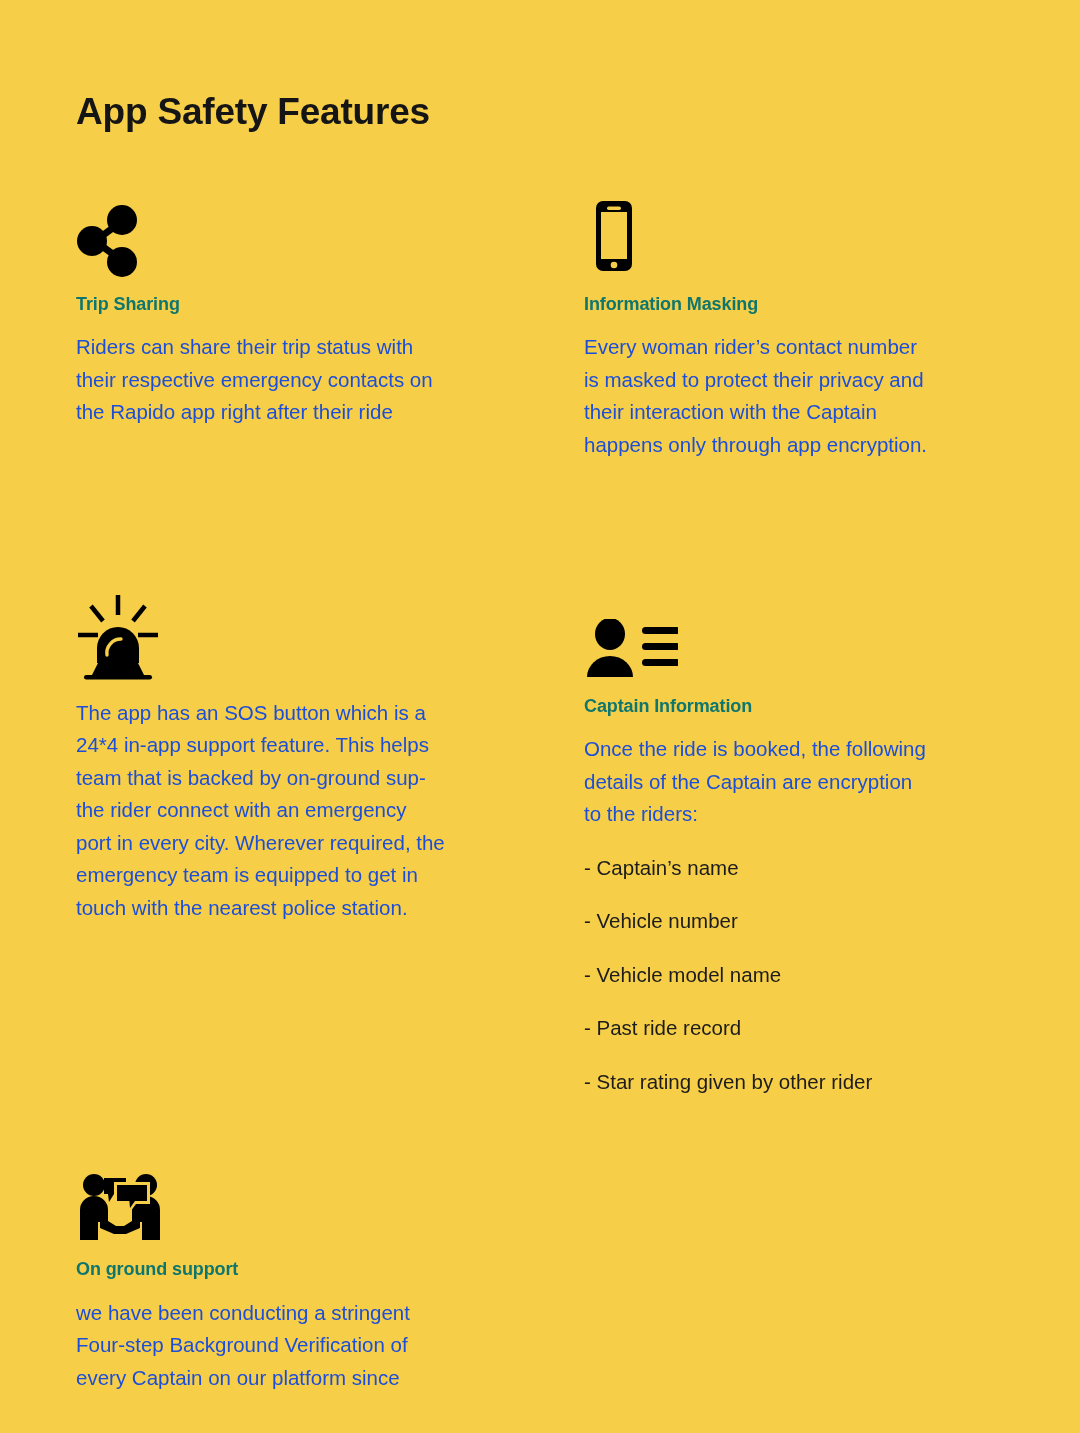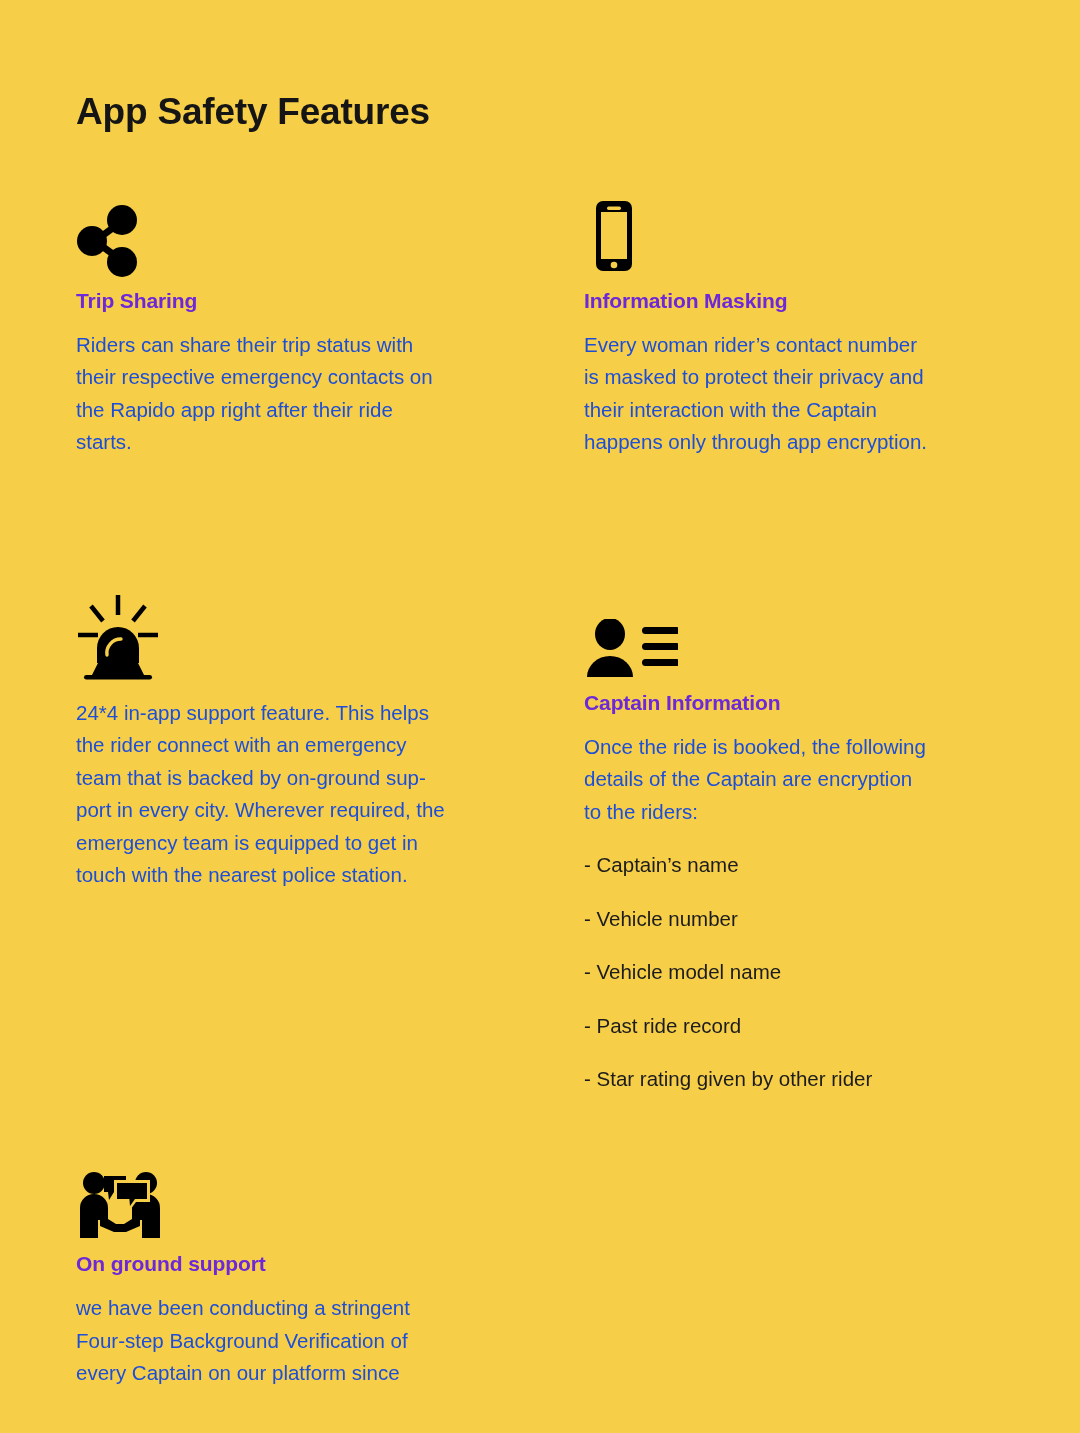--- a/index.html
+++ b/index.html
@@ -44,24 +44,24 @@
   }
 
   .icon-wrap {
     height: 92px;
     display: flex;
     align-items: flex-end;
   }
   .icon-wrap svg { display: block; }
 
   .feature-title {
-    font-size: 21px;
+    font-size: 18px;
     font-weight: bold;
-    color: #6d28d9;
-    margin: 9px 0 0 0;
+    color: #0f766e;
+    margin: 15px 0 0 0;
     letter-spacing: -0.1px;
     line-height: 1.2;
   }
   .feature-body {
     font-size: 20.5px;
     line-height: 32.5px;
     color: #1d4ed8;
     margin: 16px 0 0 0;
     max-width: 420px;
     font-weight: normal;
@@ -102,21 +102,20 @@
           <circle cx="16" cy="38" r="15" fill="#000"></circle>
           <circle cx="46" cy="17" r="15" fill="#000"></circle>
           <circle cx="46" cy="59" r="15" fill="#000"></circle>
         </svg>
       </div>
       <div class="feature-title">Trip Sharing</div>
       <div class="feature-body">
         <span class="ln">Riders can share their trip status with</span>
         <span class="ln">their respective emergency contacts on</span>
         <span class="ln">the Rapido app right after their ride</span>
-        <span class="ln">starts.</span>
       </div>
     </div>
 
     <div class="feature">
       <div class="icon-wrap">
         <svg width="60" height="80" viewBox="0 0 60 80" aria-hidden="true">
           <rect x="12" y="2" width="36" height="70" rx="7" ry="7" fill="#000"></rect>
           <rect x="17" y="13" width="26" height="47" fill="#f6ce48"></rect>
           <rect x="23" y="7.5" width="14" height="3.4" rx="1.7" fill="#f6ce48"></rect>
           <circle cx="30" cy="66" r="3.3" fill="#f6ce48"></circle>
@@ -145,23 +144,24 @@
           <line x1="82" y1="42" x2="62" y2="42" stroke="#000" stroke-width="4.5"></line>
 
           <path d="M21 70 L21 55 A21 21 0 0 1 63 55 L63 70 Z" fill="#000"></path>
           <path d="M31 62 A14 14 0 0 1 45 46" fill="none" stroke="#f6ce48" stroke-width="3.4" stroke-linecap="round"></path>
 
           <path d="M16 82 L22 70 L62 70 L68 82 Z" fill="#000"></path>
           <rect x="8" y="82" width="68" height="4.6" rx="2.3" fill="#000"></rect>
         </svg>
       </div>
       <div class="feature-body">
+        <span class="ln">The app has an SOS button which is a</span>
         <span class="ln">24*4 in-app support feature. This helps</span>
+        <span class="ln">team that is backed by on-ground sup-</span>
         <span class="ln">the rider connect with an emergency</span>
-        <span class="ln">team that is backed by on-ground sup-</span>
         <span class="ln">port in every city. Wherever required, the</span>
         <span class="ln">emergency team is equipped to get in</span>
         <span class="ln">touch with the nearest police station.</span>
       </div>
     </div>
 
     <div class="feature">
       <div class="icon-wrap">
         <svg width="94" height="62" viewBox="0 0 94 62" aria-hidden="true">
           <ellipse cx="26" cy="15" rx="15" ry="16" fill="#000"></ellipse>

